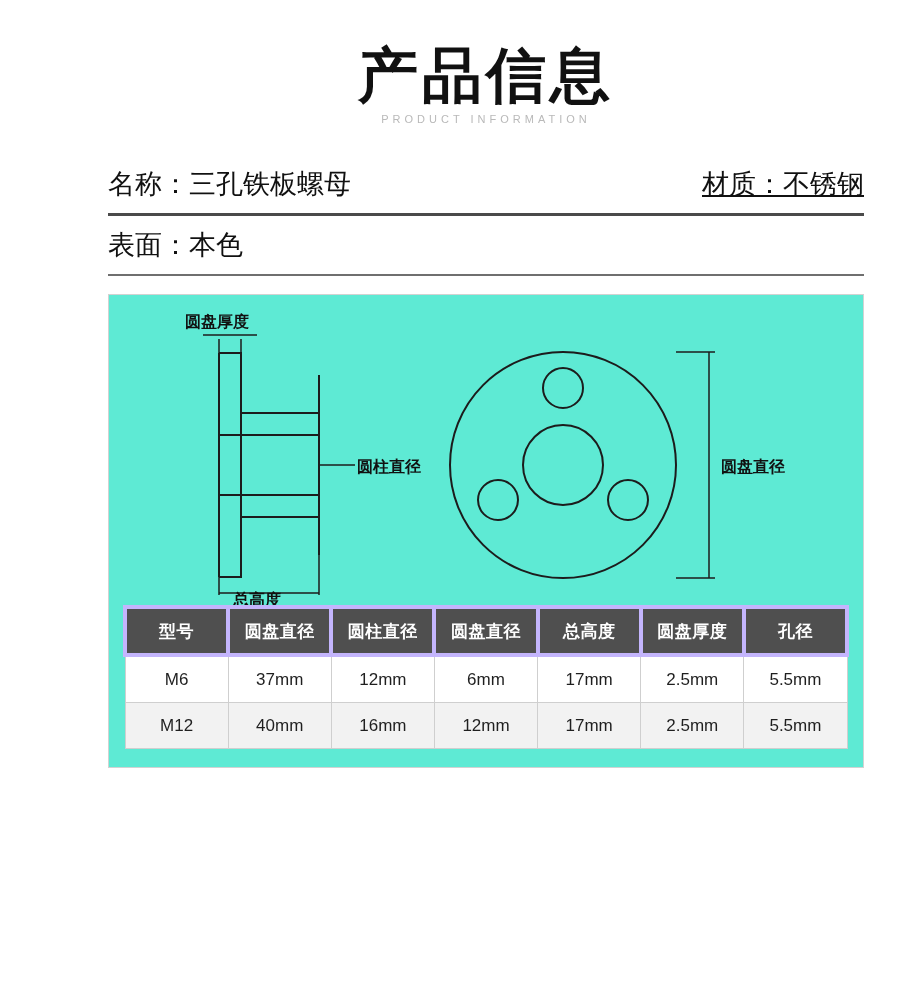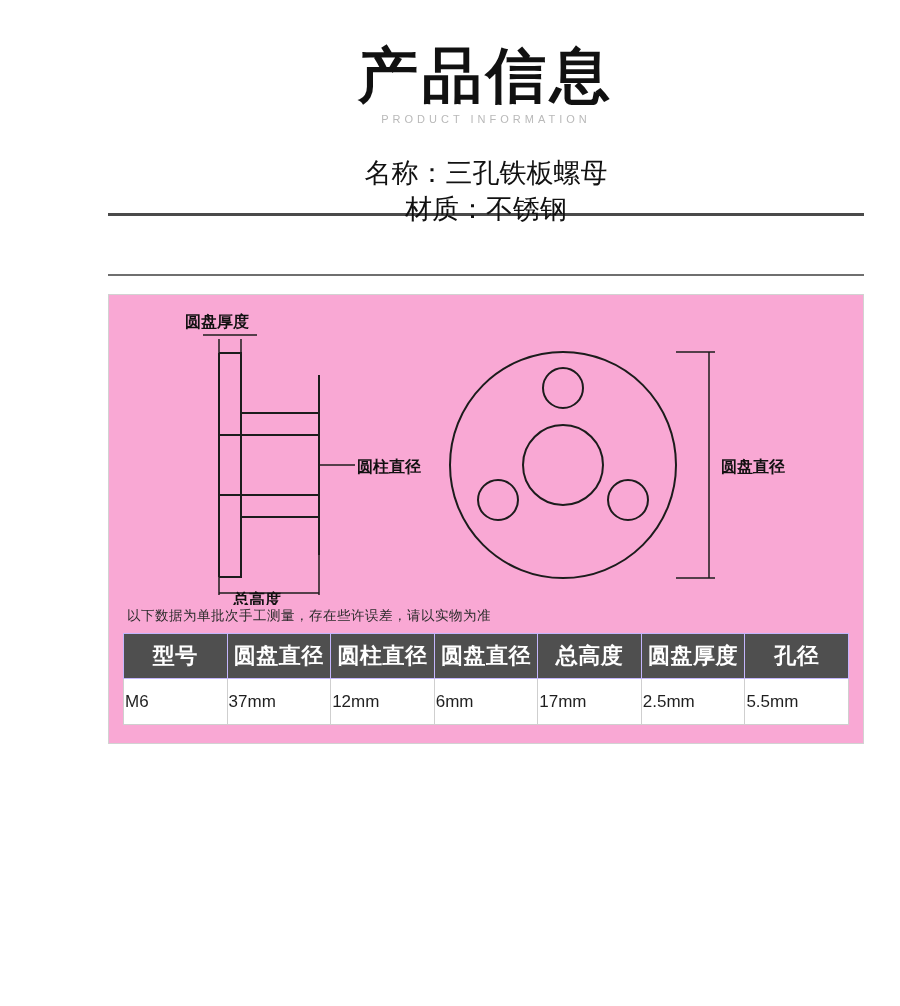--- a/index.html
+++ b/index.html
@@ -45,46 +45,46 @@
   .info-wrap {
     margin: 30px 72px 0 72px;
   }
   .info-row {
     display: flex;
     align-items: center;
     justify-content: space-between;
     height: 58px;
     font-size: 27px;
     color: #111111;
-    flex-direction: column;
   }
   .info-row .cell-left {
     text-align: left;
     white-space: nowrap;
   }
   .info-row .cell-right {
     text-align: right;
     white-space: nowrap;
+    text-decoration: underline;
   }
   .hr-thick {
     height: 3px;
     background: #4a4a4a;
     width: 100%;
   }
   .hr-thin {
     height: 2px;
     background: #6f6f6f;
     width: 100%;
   }
 
   
   .card {
     margin: 18px 72px 0 72px;
     border: 1px solid #d2d2d2;
-    background: #f9a8d4;
+    background: #5eead4;
     box-sizing: border-box;
     padding: 10px 14px 18px 14px;
   }
 
   .drawing {
     position: relative;
     height: 300px;
   }
   .drawing svg { display: block; }
 
@@ -96,28 +96,28 @@
   }
 
   table.spec {
     width: 100%;
     border-collapse: collapse;
     table-layout: fixed;
   }
   table.spec th {
     background: #4f4f4f;
     color: #ffffff;
-    font-size: 22px;
+    font-size: 17px;
     font-weight: bold;
     height: 42px;
-    border: 1px solid #c4b5fd;
+    border: 4px solid #c4b5fd;
     letter-spacing: 0.5px;
   }
   table.spec td {
-    text-align: left;
+    text-align: center;
     font-size: 17px;
     height: 43px;
     border: 1px solid #cfcfcf;
     color: #1f1f1f;
   }
   table.spec tbody tr:nth-child(even) td {
     background: #f2f2f2;
   }
   table.spec tbody tr:nth-child(odd) td {
     background: #ffffff;
@@ -133,20 +133,21 @@
     <div class="sub-title">PRODUCT INFORMATION</div>
   </div>
 
   <div class="info-wrap">
     <div class="info-row">
       <div class="cell-left">名称：三孔铁板螺母</div>
       <div class="cell-right">材质：不锈钢</div>
     </div>
     <div class="hr-thick"></div>
     <div class="info-row">
+      <div class="cell-left">表面：本色</div>
     </div>
     <div class="hr-thin"></div>
   </div>
 
   <div class="card">
 
     <div class="drawing">
       <svg width="760" height="300" viewBox="0 0 760 300" xmlns="http://www.w3.org/2000/svg">
         <g fill="none" stroke="#1c1c1c" stroke-width="2">
 
@@ -194,21 +195,20 @@
 
         <g stroke="#1c1c1c" stroke-width="1.5" fill="none">
           <path d="M553 47 L592 47"></path>
           <path d="M553 273 L592 273"></path>
           <path d="M586 47 L586 273"></path>
         </g>
         <text x="598" y="167" font-family="'Liberation Sans', sans-serif" font-size="16" font-weight="bold" fill="#111">圆盘直径</text>
       </svg>
     </div>
 
-    <div class="note">以下数据为单批次手工测量，存在些许误差，请以实物为准</div>
 
     <table class="spec">
       <thead>
         <tr>
           <th>型号</th>
           <th>圆盘直径</th>
           <th>圆柱直径</th>
           <th>圆盘直径</th>
           <th>总高度</th>
           <th>圆盘厚度</th>
@@ -218,16 +218,25 @@
       <tbody>
         <tr>
           <td>M6</td>
           <td>37mm</td>
           <td>12mm</td>
           <td>6mm</td>
           <td>17mm</td>
           <td>2.5mm</td>
           <td>5.5mm</td>
         </tr>
+        <tr>
+          <td>M12</td>
+          <td>40mm</td>
+          <td>16mm</td>
+          <td>12mm</td>
+          <td>17mm</td>
+          <td>2.5mm</td>
+          <td>5.5mm</td>
+        </tr>
       </tbody>
     </table>
   </div>
 </div>
 
 </body></html>

